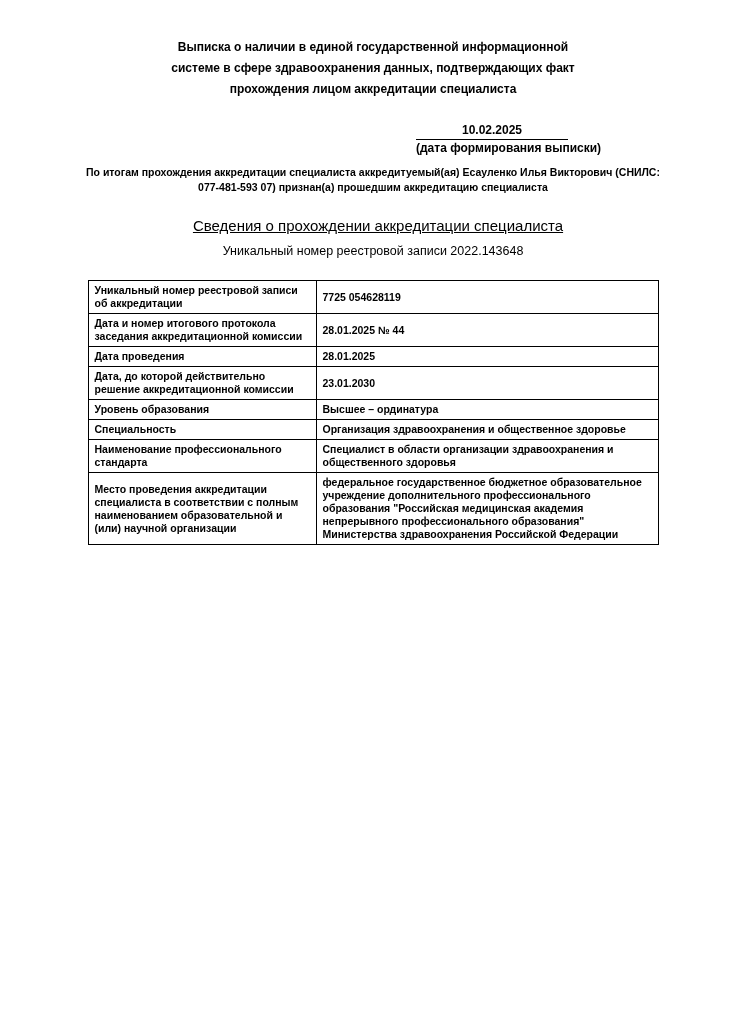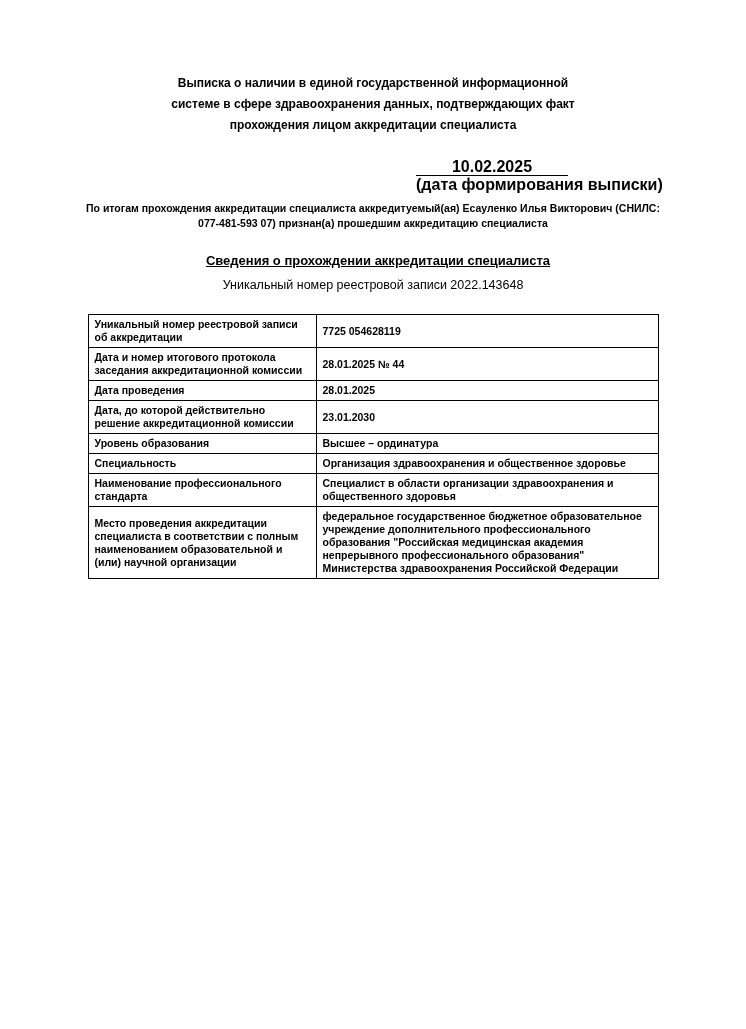--- a/index.html
+++ b/index.html
@@ -10,32 +10,32 @@
     -webkit-font-smoothing: antialiased;
   }
   .page {
     position: relative;
     width: 746px;
     height: 1029px;
     background: #ffffff;
     overflow: hidden;
   }
   .doc-title {
-    margin: 73px auto 0;
+    margin: 37px auto 0;
     max-width: 430px;
     text-align: center;
     font-size: 12px;
     font-weight: bold;
     line-height: 21px;
   }
   .date-block {
     width: 152px;
     margin: 24px 178px 0 auto;
     text-align: center;
-    font-size: 16px;
+    font-size: 12px;
     font-weight: bold;
   }
   .date-value {
     display: block;
     padding-bottom: 2px;
     border-bottom: 1.5px solid #000000;
     line-height: 13px;
   }
   .date-caption {
     display: block;
@@ -47,22 +47,22 @@
     margin: 10px auto 0;
     max-width: 580px;
     text-align: center;
     font-size: 10.5px;
     font-weight: bold;
     line-height: 15px;
   }
   .section-heading {
     margin-top: 22px;
     text-align: center;
-    font-size: 13px;
-    font-weight: bold;
+    font-size: 15px;
+    font-weight: normal;
     text-decoration: underline;
     margin-left: 10px;
   }
   .registry-title {
     margin-top: 10px;
     text-align: center;
     font-size: 12.5px;
     font-weight: normal;
   }
   table.acc-table {

